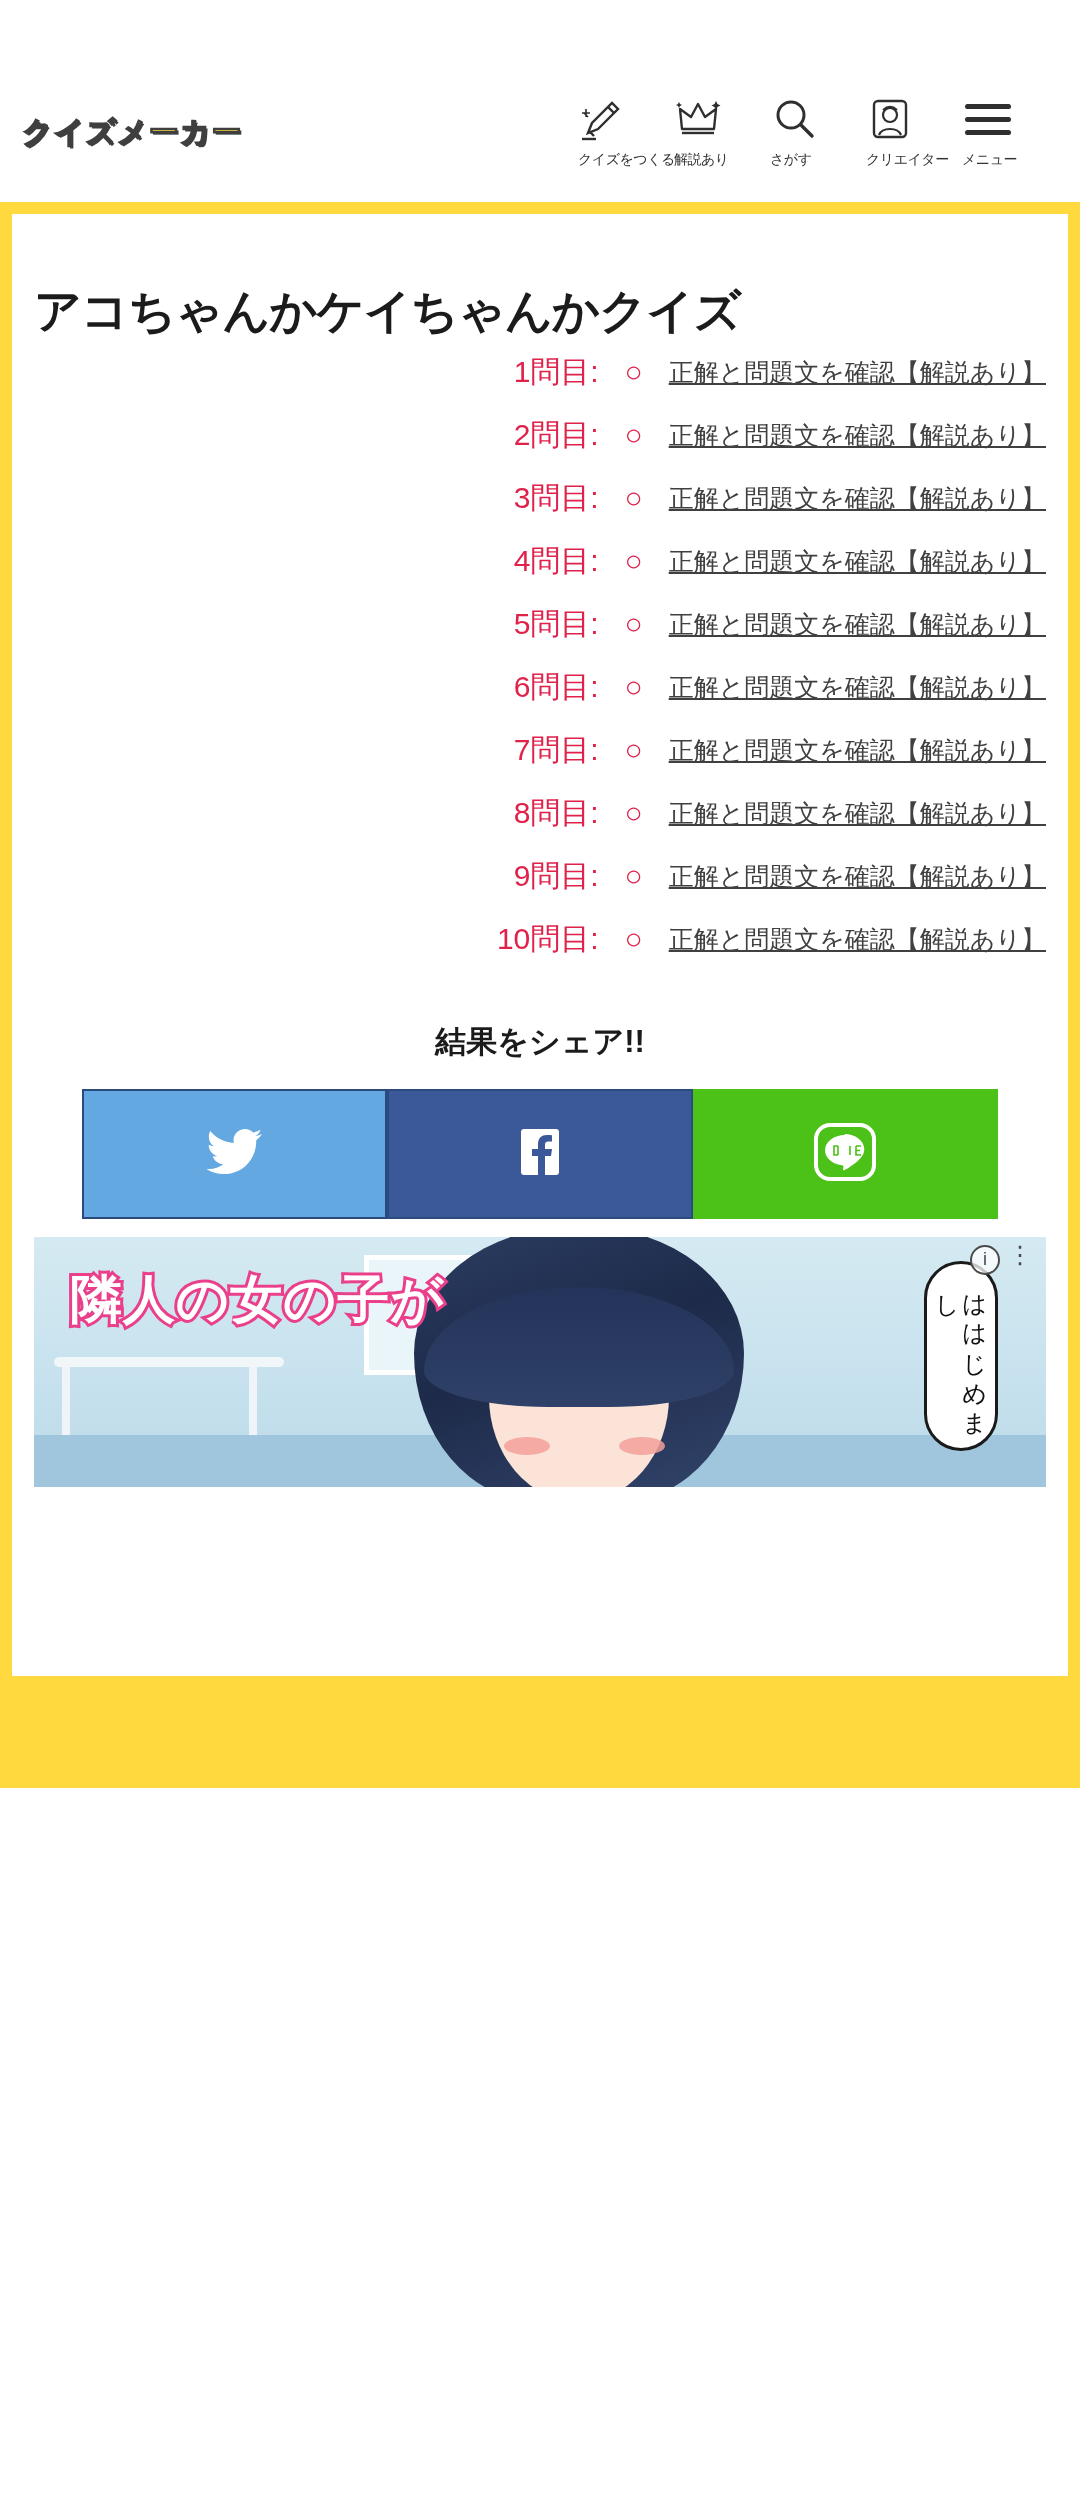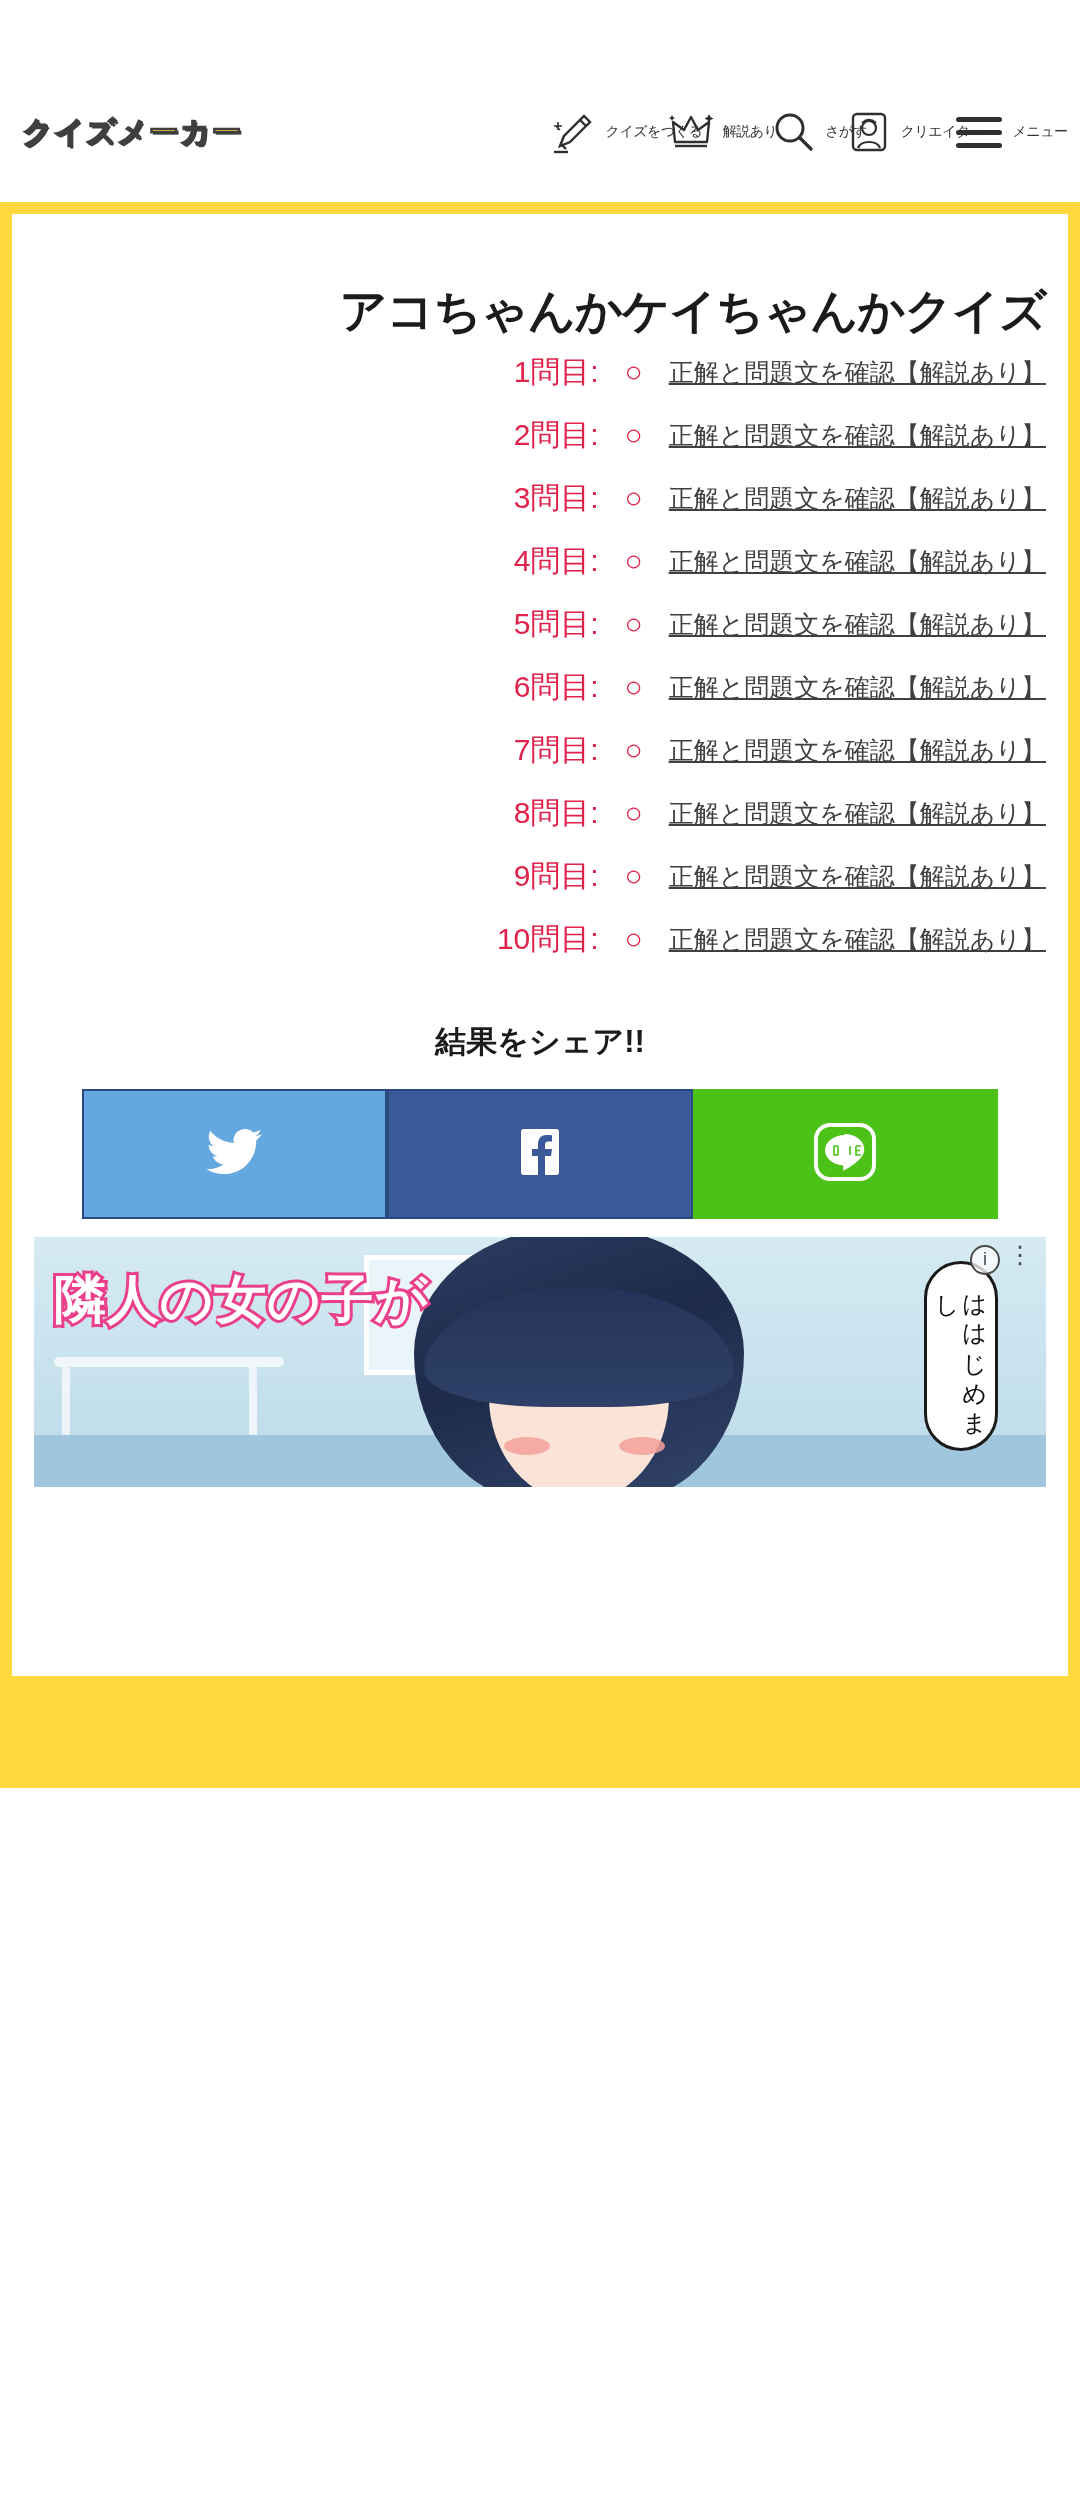--- a/index.html
+++ b/index.html
@@ -54,22 +54,22 @@
   .nav {
     flex: 1;
     display: flex;
     justify-content: flex-end;
     align-items: center;
     gap: 0px;
   }
   .nav-item {
     width: 96px;
     display: flex;
-    flex-direction: row;
-    align-items: center;
+    flex-direction: column;
+    align-items: flex-start;
     justify-content: center;
     gap: 8px;
     cursor: pointer;
   }
   .nav-item .ico {
     height: 48px;
     display: flex;
     align-items: center;
     justify-content: center;
     color: #2f2f2f;
@@ -95,21 +95,21 @@
     background: #ffffff;
     flex: 1 1 auto;
     padding: 30px 22px 0 22px;
     box-sizing: border-box;
     display: flex;
     flex-direction: column;
     min-height: 0;
   }
 
   .quiz-title {
-    text-align: right;
+    text-align: left;
     font-size: 47px;
     font-weight: bold;
     color: #1b1b1b;
     letter-spacing: -1px;
     margin: 38px 0 0 0;
     line-height: 1.25;
   }
   .result-head {
     text-align: center;
     font-size: 84px;
@@ -265,21 +265,21 @@
     position: absolute;
     top: 200px; width: 46px; height: 18px;
     background: #f3a09b;
     border-radius: 50%;
     opacity: .85;
   }
   .ad-blush.l { left: 470px; }
   .ad-blush.r { left: 585px; }
   .ad-headline {
     position: absolute;
-    left: 20px; top: 28px;
+    left: 36px; top: 28px;
     font-size: 52px;
     font-weight: bold;
     color: #ffffff;
     -webkit-text-stroke: 6px #ea3f8a;
     paint-order: stroke fill;
     letter-spacing: 1px;
     white-space: nowrap;
   }
   .ad-bubble {
     position: absolute;

